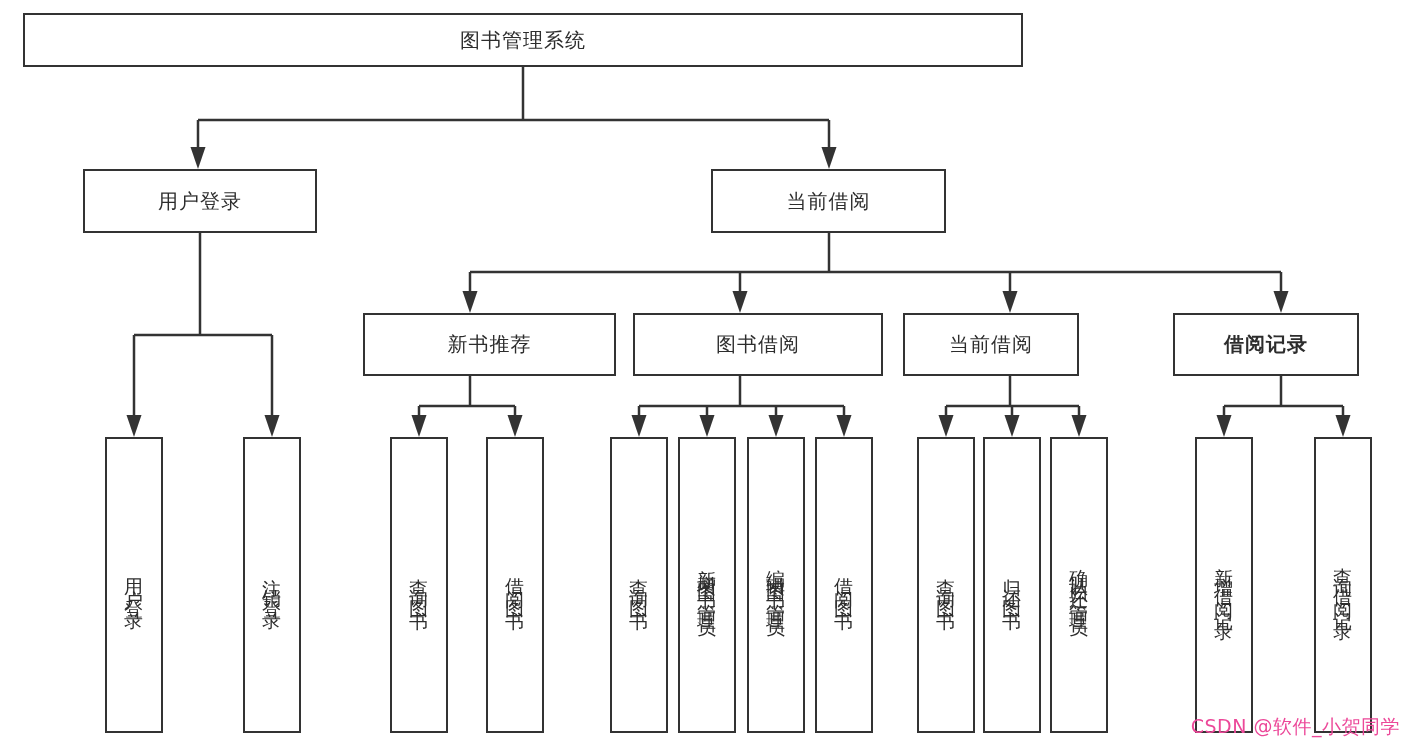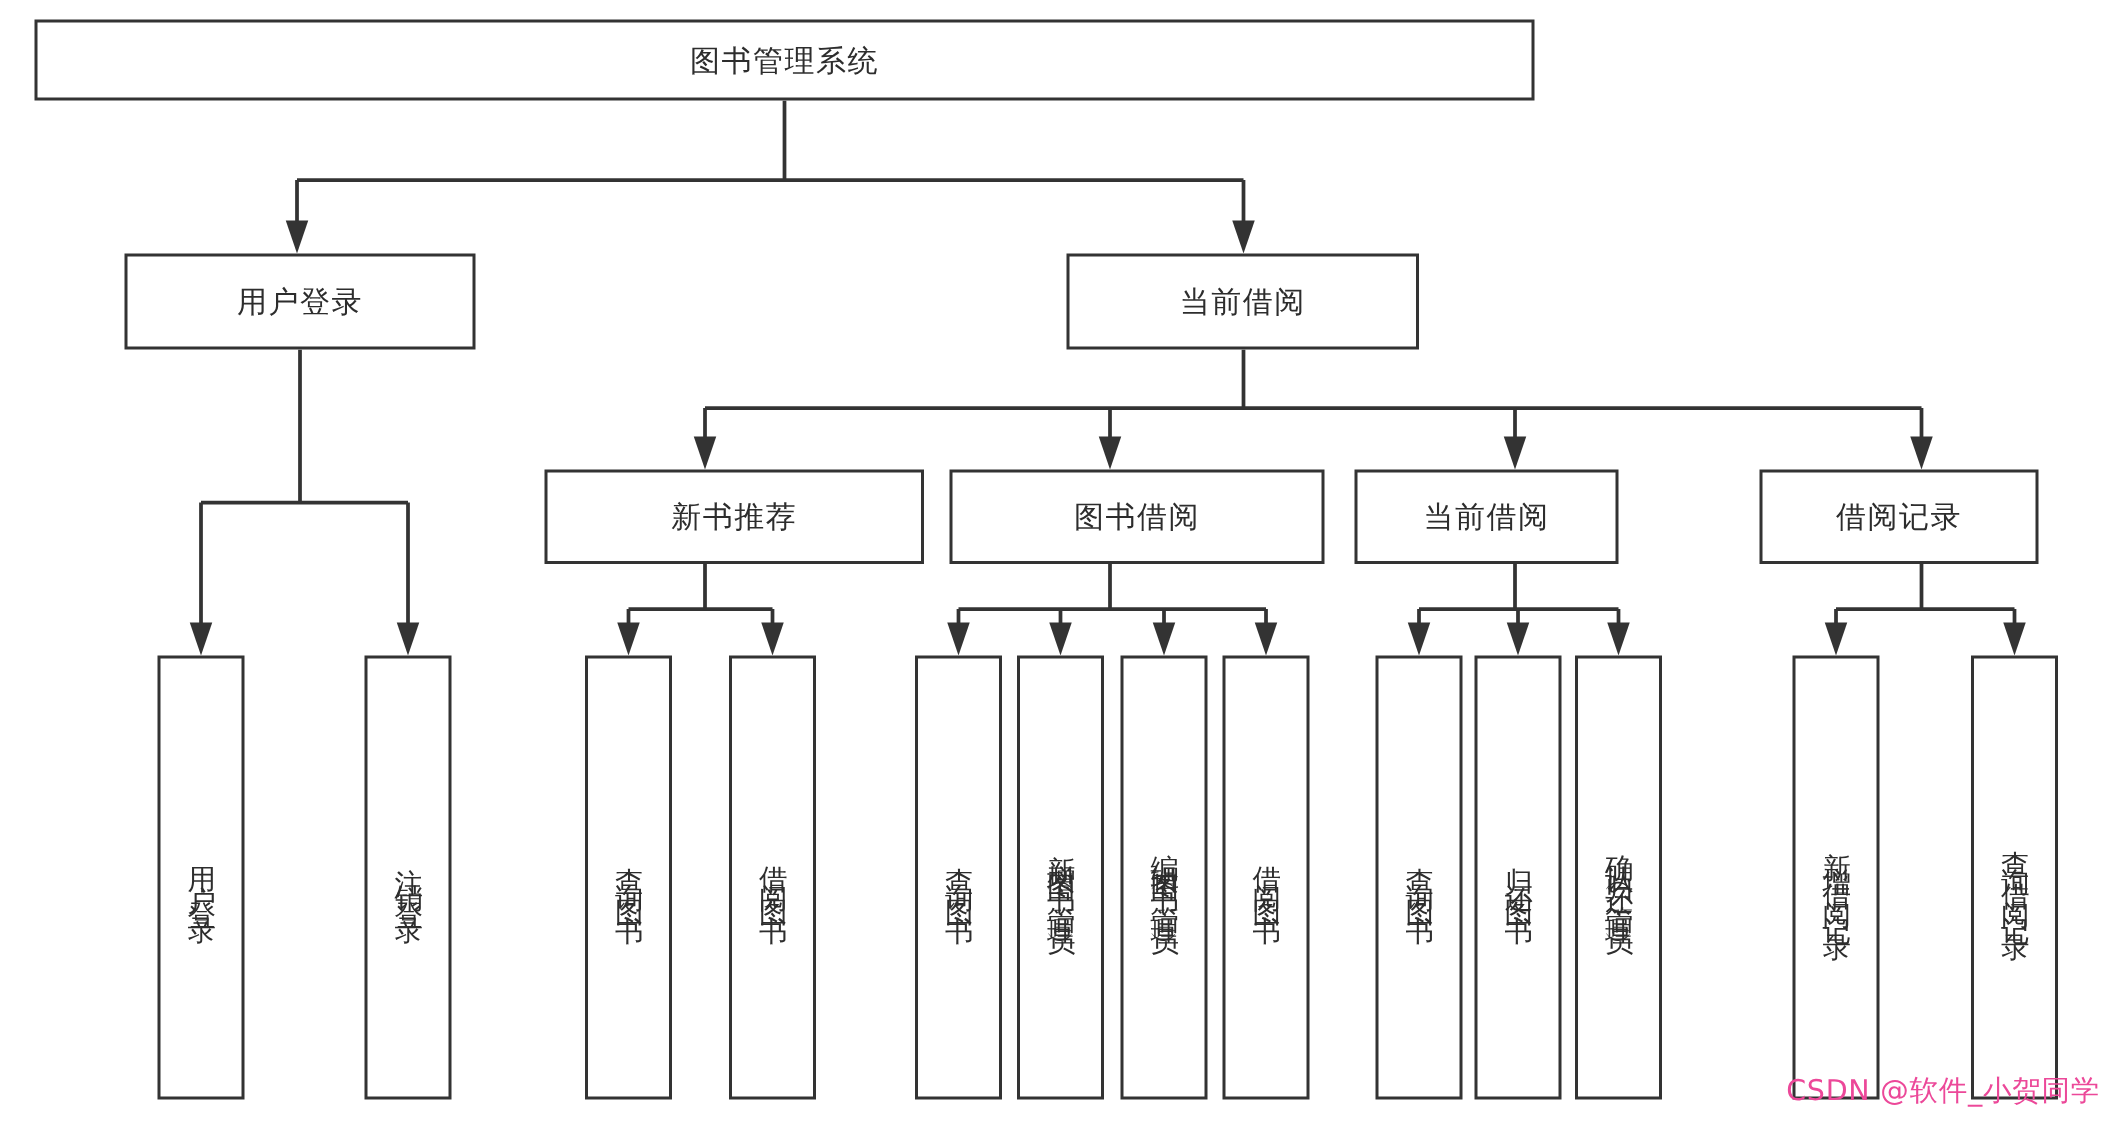--- a/index.html
+++ b/index.html
@@ -139,21 +139,21 @@
 
   <div class="box hbox" style="left:363px; top:313px; width:253px;">
     <span>新书推荐</span>
   </div>
   <div class="box hbox" style="left:633px; top:313px; width:250px;">
     <span>图书借阅</span>
   </div>
   <div class="box hbox" style="left:903px; top:313px; width:176px;">
     <span>当前借阅</span>
   </div>
-  <div class="box hbox" style="left:1173px; top:313px; width:186px;">
+  <div class="box hbox" style="left:1173px; top:313px; width:186px;font-weight:bold;">
     <span>借阅记录</span>
   </div>
 
   <div class="box vbox" style="left:105px;">
     <span class="vtext">用户登录</span>
   </div>
   <div class="box vbox" style="left:243px;">
     <span class="vtext">注销登录</span>
   </div>
 

